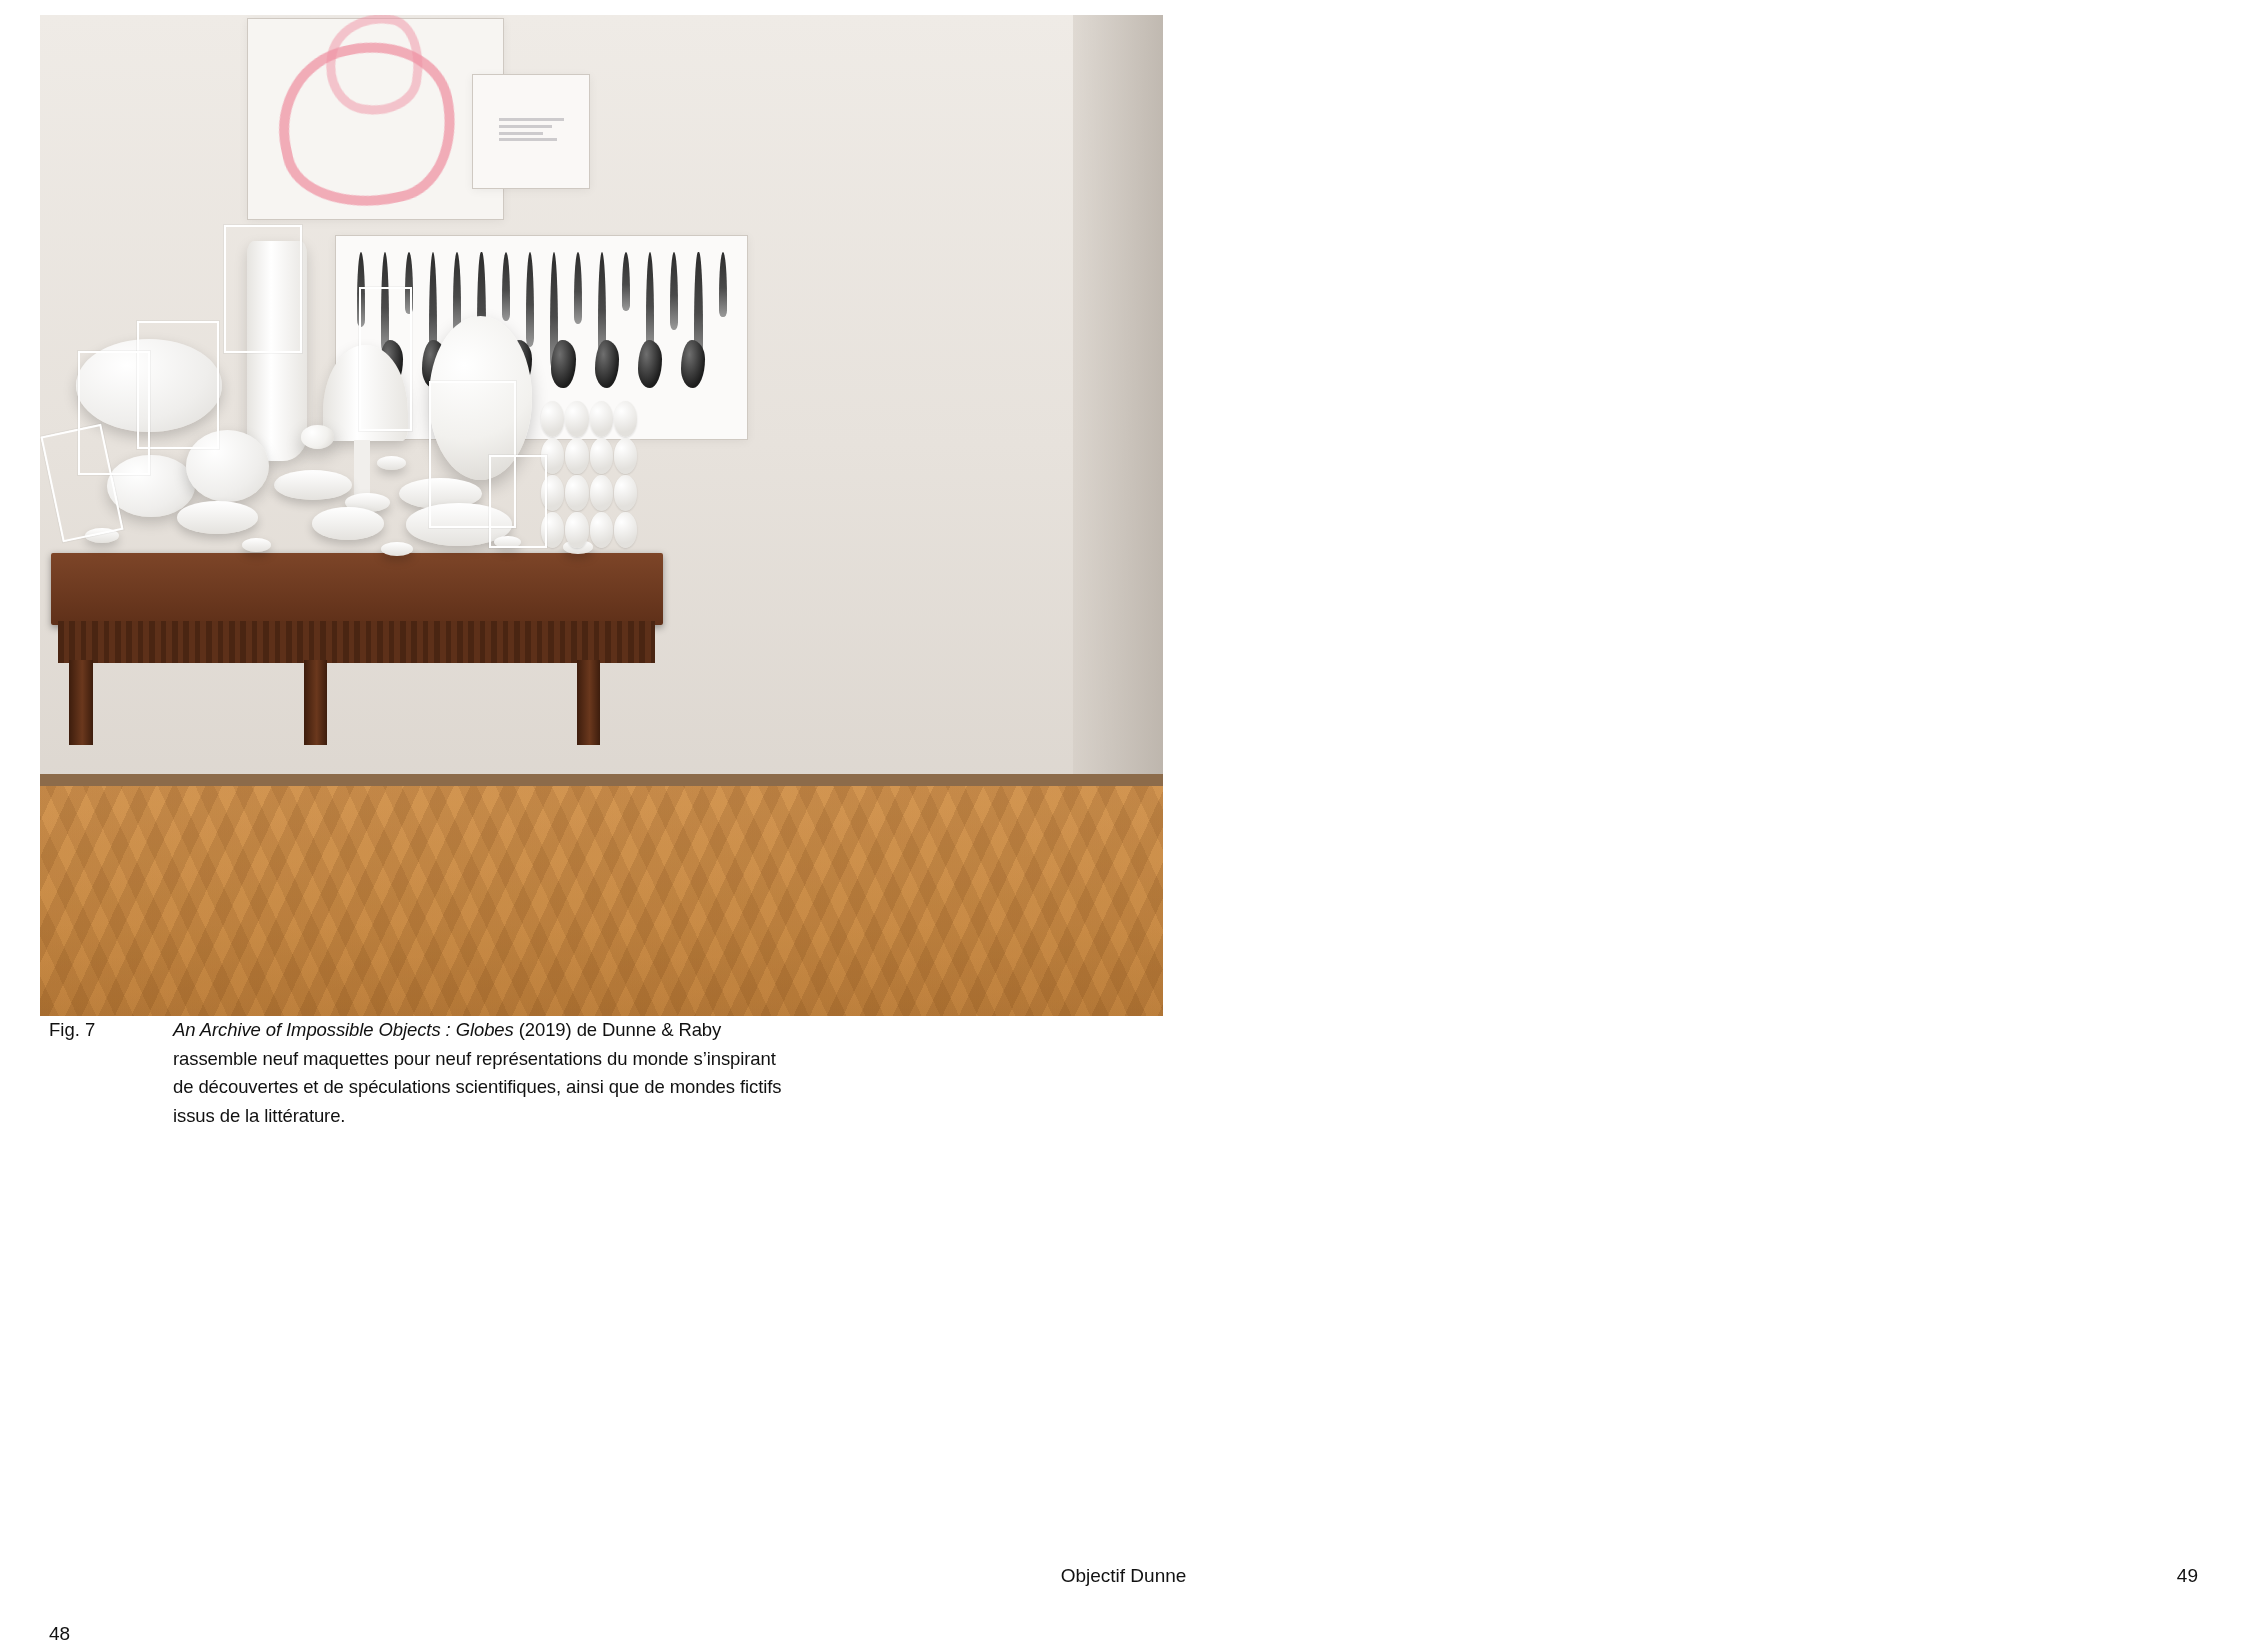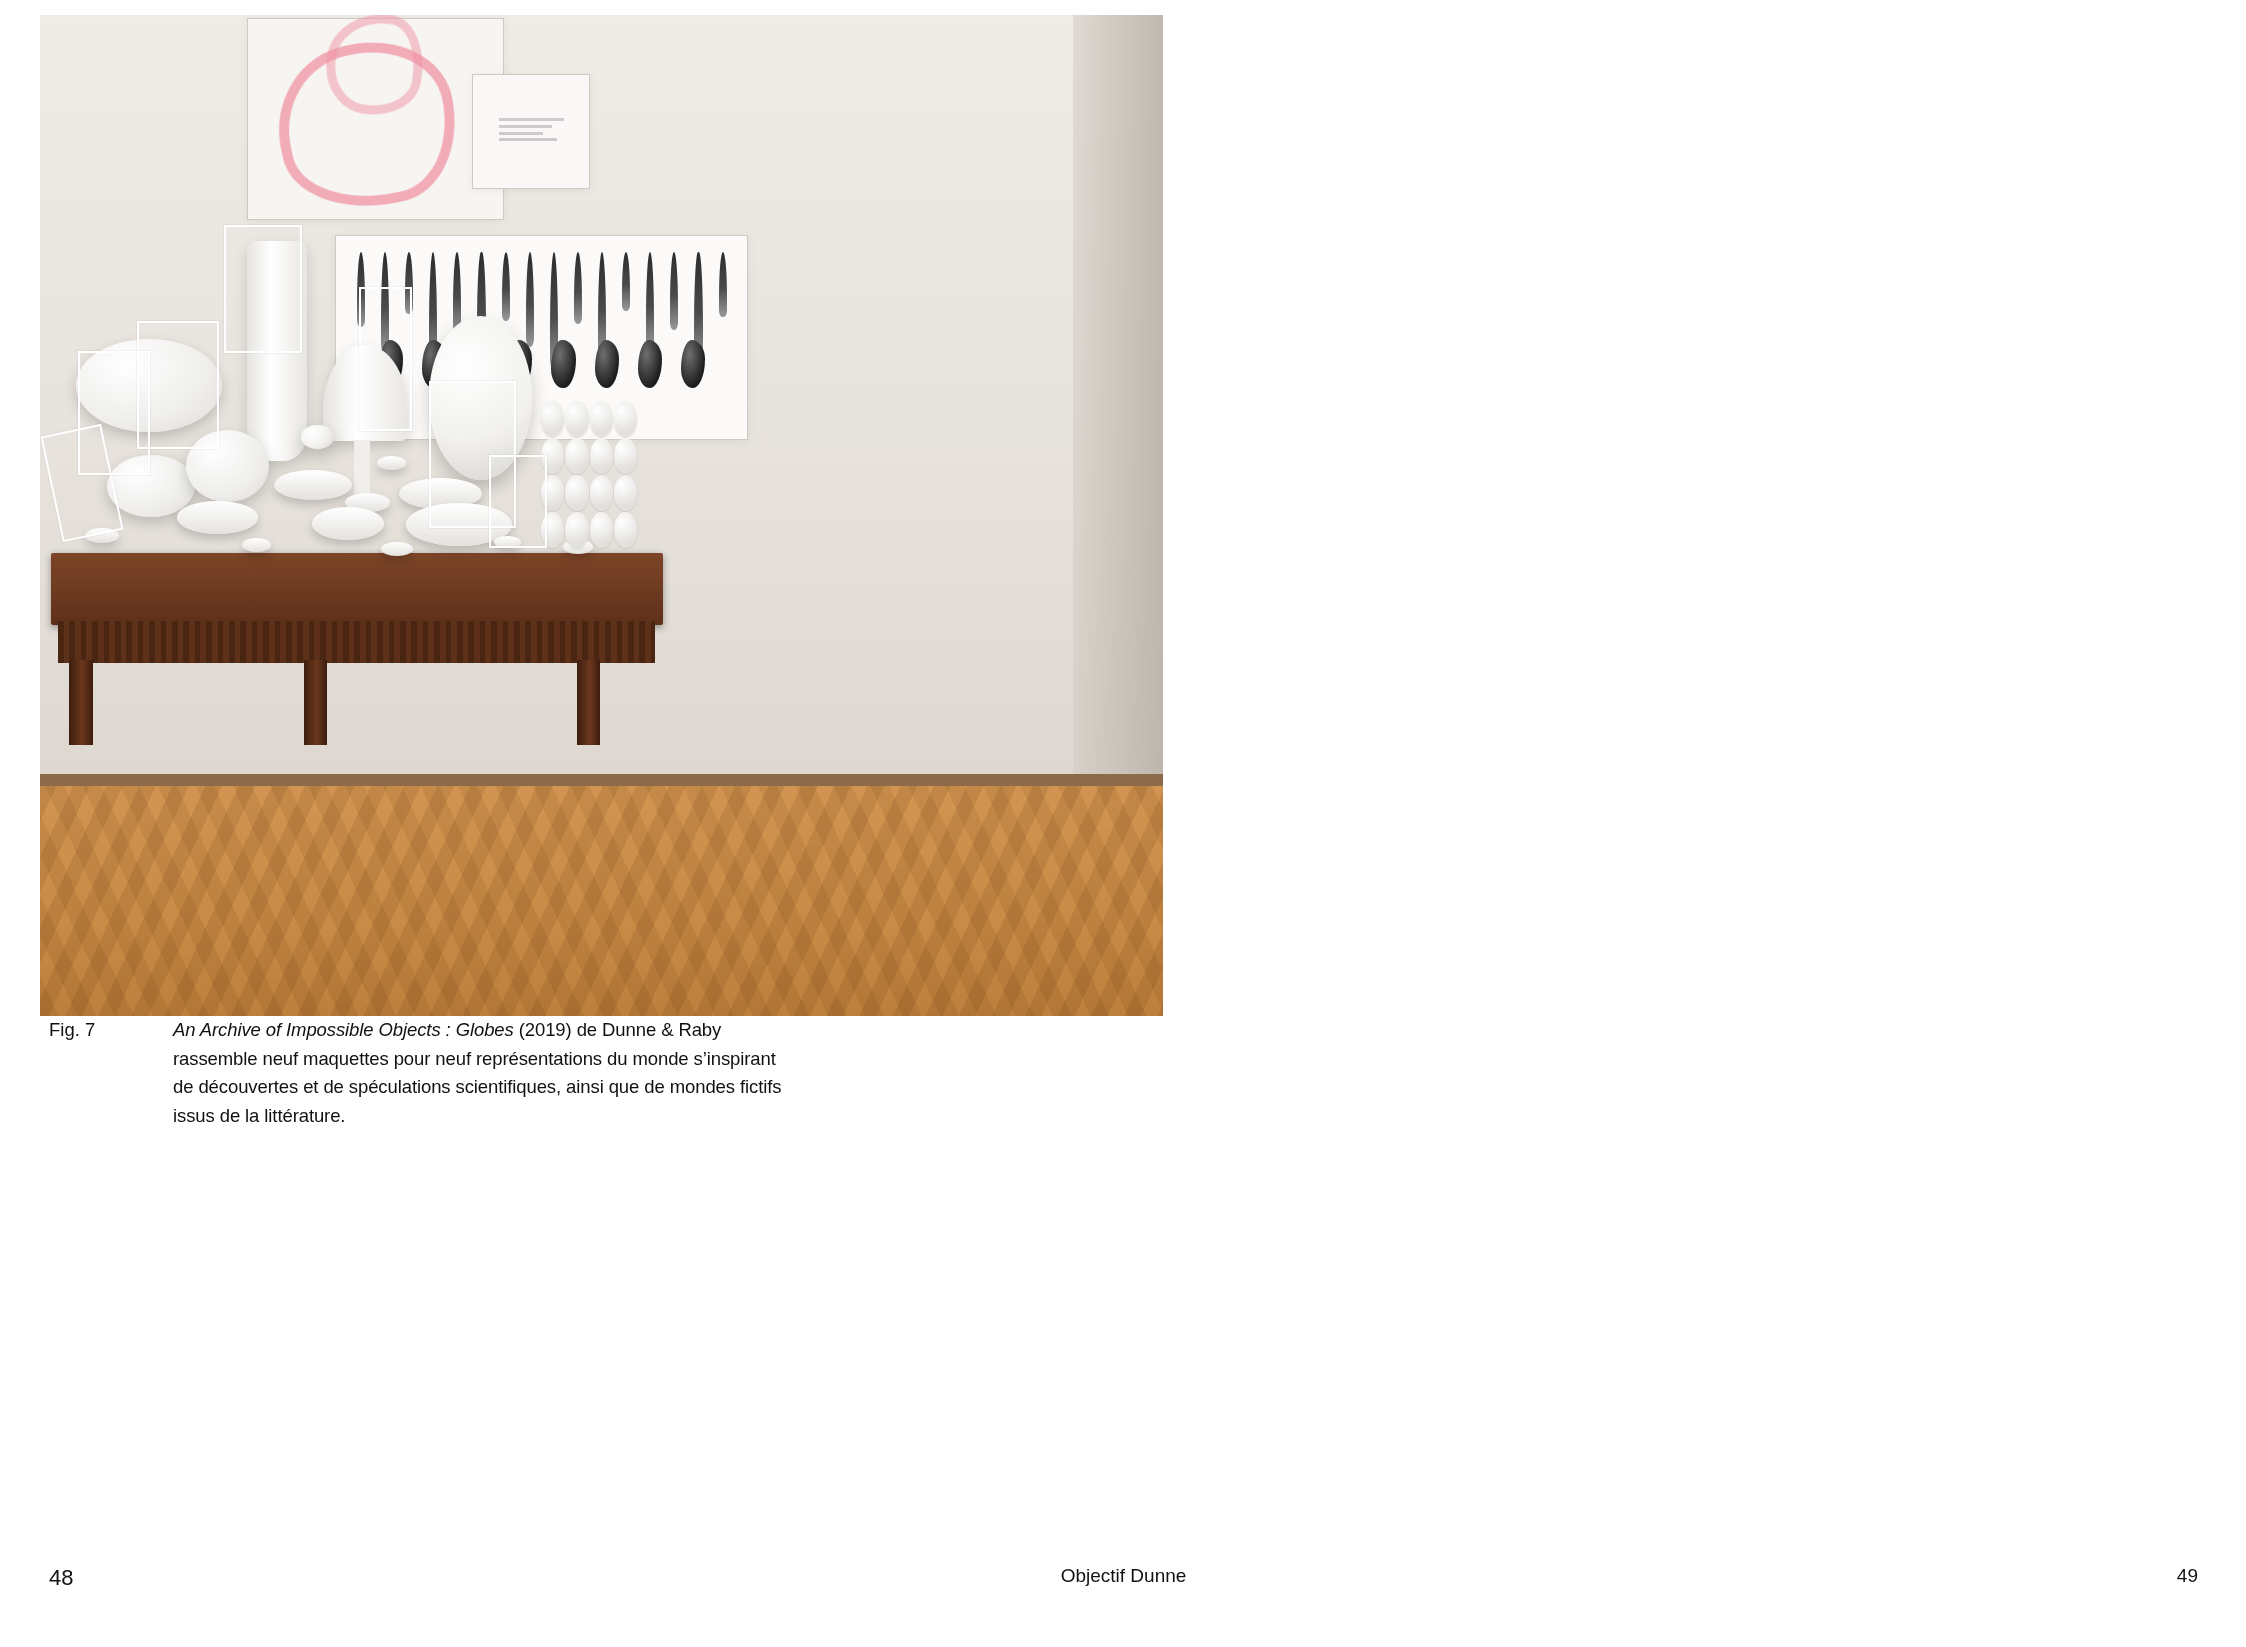--- a/index.html
+++ b/index.html
@@ -209,22 +209,22 @@
     margin-left: 124px;
     width: 618px;
     letter-spacing: -0.1px;
   }
   .it { font-style: italic; }
 
   
   #folio-left {
     position: absolute;
     left: 49px;
-    top: 1565px;
-    font-size: 22px;
+    top: 1623px;
+    font-size: 19px;
   }
   #running-title {
     position: absolute;
     left: 0;
     top: 1565px;
     width: 2247px;
     text-align: center;
     font-size: 19px;
   }
   #folio-right {

